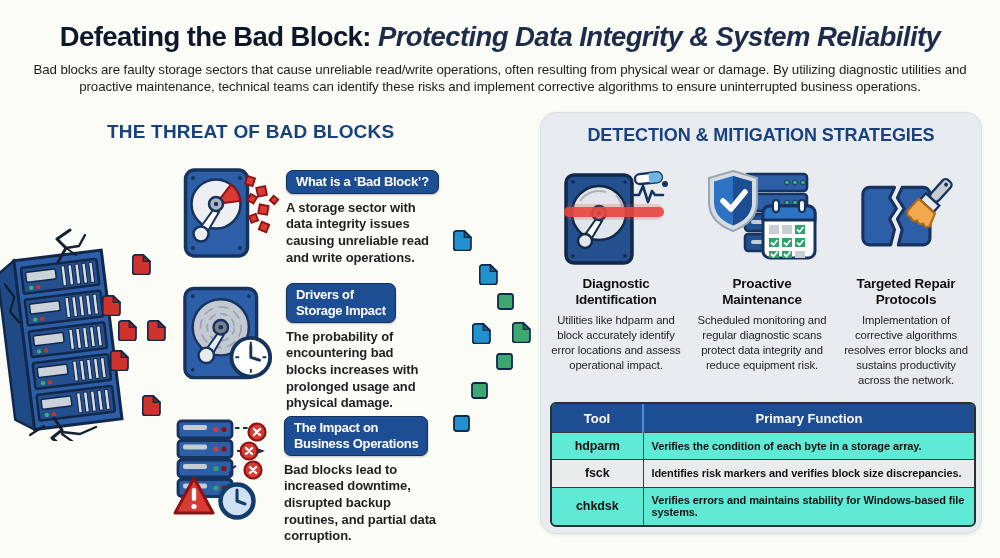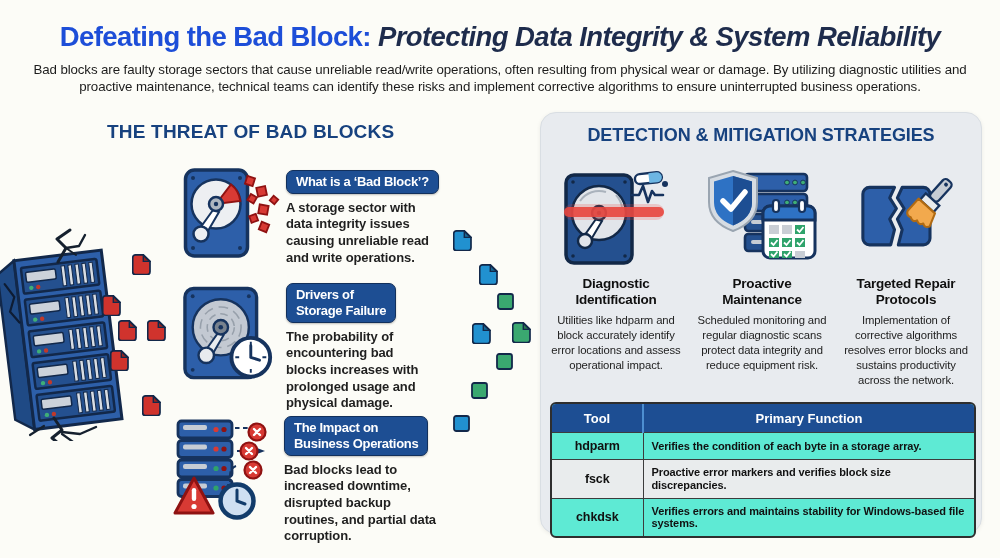--- a/index.html
+++ b/index.html
@@ -1,21 +1,21 @@
 <!DOCTYPE html>
 <html><head>
 <meta charset="utf-8">
 <style>
   html,body{margin:0;padding:0;background:#ffffff;}
   .canvas{position:relative;width:1000px;height:558px;background:#fcfcf7;overflow:hidden;
           font-family:"Liberation Sans",sans-serif;color:#1f1f1f;}
   
   .title{position:absolute;top:21px;left:0;width:100%;text-align:center;margin:0;
          font-size:27.5px;font-weight:bold;letter-spacing:-0.6px;white-space:nowrap;}
-  .title .t1{color:#1d4ed8;}
+  .title .t1{color:#0f172a;}
   .title .t2{color:#1e2c4c;font-style:italic;}
   .intro{position:absolute;top:61px;left:50%;transform:translateX(-50%);width:940px;margin:0;
          text-align:center;font-size:13.3px;line-height:1.3;font-weight:500;color:#1c1c1c;letter-spacing:-0.1px;}
   
   .threat-heading{position:absolute;left:107px;top:121px;margin:0;font-size:19px;font-weight:bold;
                   color:#17427f;letter-spacing:0.2px;}
   .card{position:absolute;}
   .pill{display:inline-block;background:#1d4e93;border:1.5px solid #12305c;border-radius:7px;
         padding:3px 9px;color:#fff;font-weight:bold;font-size:13px;line-height:1.22;letter-spacing:-0.3px;
         box-shadow:0 1px 2px rgba(0,0,0,.25);}
@@ -209,21 +209,21 @@
     <circle cx="39" cy="42" r="7.5" fill="#78828e" stroke="#16335e" stroke-width="2.5"></circle>
     <circle cx="39" cy="42" r="2.4" fill="#16335e"></circle>
     <circle cx="70" cy="73" r="20" fill="#ffffff" stroke="#16335e" stroke-width="4"></circle>
     <path d="M70 57 v4 M86 73 h-4 M70 89 v-4 M54 73 h4" stroke="#16335e" stroke-width="2"></path>
     <path d="M70 73 L70 61 M70 73 L79 76" stroke="#16335e" stroke-width="3" stroke-linecap="round"></path>
   </svg>
 
   <div class="card card2">
     <div class="pill">
       <span class="pl">Drivers of</span>
-      <span class="pl">Storage Failure</span>
+      <span class="pl">Storage Impact</span>
     </div>
     <div class="card-body">The probability of encountering bad blocks increases with prolonged usage and physical damage.</div>
   </div>
 
   <svg class="icon-abs" style="left:173px;top:418px" width="105" height="102" viewBox="0 0 105 102">
     <g>
       <g transform="translate(0,0)">
           <rect x="5" y="3" width="54" height="17" rx="3.5" fill="#2d5fa9" stroke="#16335e" stroke-width="2.8"></rect>
           <rect x="10" y="7" width="24" height="5" rx="2" fill="#c6ccd4"></rect>
           <circle cx="43" cy="11.5" r="2.6" fill="#d83a34"></circle>
@@ -406,21 +406,21 @@
             <th>Primary Function</th>
           </tr>
         </thead>
         <tbody>
           <tr>
             <td class="c-tool">hdparm</td>
             <td>Verifies the condition of each byte in a storage array.</td>
           </tr>
           <tr class="alt">
             <td class="c-tool">fsck</td>
-            <td>Proactive error markers and verifies block size discrepancies.</td>
+            <td>Identifies risk markers and verifies block size discrepancies.</td>
           </tr>
           <tr>
             <td class="c-tool">chkdsk</td>
             <td>Verifies errors and maintains stability for Windows-based file systems.</td>
           </tr>
         </tbody>
       </table>
     </div>
   </div>
 

